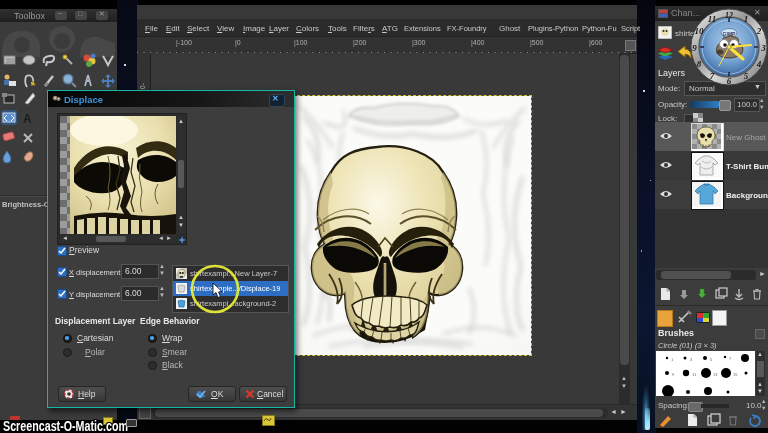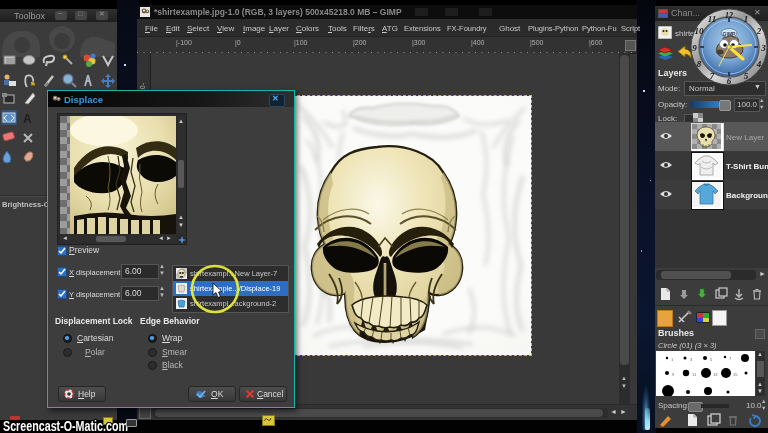--- a/index.html
+++ b/index.html
@@ -105,33 +105,20 @@
       <path d="M24,119 Q27,112 31,113 Q34,114 32,119 Q30,123 26,122 Z" fill="#e0a890" stroke="#a87858"></path>
     </g>
   </svg>
   <div class="abs" style="left:0;top:186px;width:115px;height:1px;background:#2c2c2c;"></div>
   <div class="abs" style="left:0;top:187px;width:117px;height:1px;background:#4a4a4a;"></div>
   <span class="txt" style="left:2px;top:191px;font-size:7.5px;font-weight:bold;color:#c0c0c0;">Brightness-Co</span>
 </div>
 
 <div class="win" id="mainwin" style="left:137px;top:5px;width:500px;height:415px;background:#383838;">
 
-  <div class="tbar" style="height:14px;background:#0d0d0d;">
-    <svg class="abs" style="left:3px;top:2px;" width="10" height="10" viewBox="0 0 10 10">
-      <rect width="10" height="10" fill="#e8e8e8"></rect>
-          <circle cx="4" cy="4" r="2.4" fill="#6a5a3a"></circle>
-          <circle cx="7.4" cy="4.4" r="1.8" fill="#6a5a3a"></circle>
-          <circle cx="4" cy="3.6" r="1" fill="#fff"></circle>
-          <circle cx="7.4" cy="4" r="0.8" fill="#fff"></circle>
-    </svg>
-    <span class="txt" style="left:17px;top:2px;font-size:8.5px;font-weight:bold;color:#8a8a8a;">*shirtexample.jpg-1.0 (RGB, 3 layers) 500x45218.0 MB – GIMP</span>
-    <span class="abs" style="left:278px;top:3px;width:13px;height:8px;background:#1e1e1e;"></span>
-    <span class="abs" style="left:308px;top:3px;width:13px;height:8px;background:#1e1e1e;"></span>
-    <span class="abs" style="left:342px;top:3px;width:13px;height:8px;background:#1e1e1e;"></span>
-  </div>
 
   <div class="abs" style="left:0;top:14px;width:500px;height:17px;background:#2b2b2b;border-bottom:1px solid #222;">
     <span class="txt" style="left:8px;top:5px;font-size:8px;color:#c9c9c9;"><u>F</u>ile</span>
     <span class="txt" style="left:29px;top:5px;font-size:8px;color:#c9c9c9;"><u>E</u>dit</span>
     <span class="txt" style="left:50px;top:5px;font-size:8px;color:#c9c9c9;"><u>S</u>elect</span>
     <span class="txt" style="left:80px;top:5px;font-size:8px;color:#c9c9c9;"><u>V</u>iew</span>
     <span class="txt" style="left:106px;top:5px;font-size:8px;color:#c9c9c9;"><u>I</u>mage</span>
     <span class="txt" style="left:132px;top:5px;font-size:8px;color:#c9c9c9;"><u>L</u>ayer</span>
     <span class="txt" style="left:159px;top:5px;font-size:8px;color:#c9c9c9;"><u>C</u>olors</span>
     <span class="txt" style="left:191px;top:5px;font-size:8px;color:#c9c9c9;"><u>T</u>ools</span>
@@ -473,21 +460,21 @@
     </div>
   </div>
 
   <svg class="abs" style="left:141px;top:172px;" width="52" height="52">
     <circle cx="26" cy="26" r="23" fill="none" stroke="#e6ea3a" stroke-width="2.6" opacity=".95"></circle>
   </svg>
   <svg class="abs" style="left:164px;top:192px;" width="12" height="16" viewBox="0 0 12 16">
     <path d="M1,0 L1,12 L4,9.5 L6,14.5 L8.5,13.5 L6.5,9 L10,8.5 Z" fill="#fff" stroke="#000" stroke-width=".8"></path>
   </svg>
 
-  <span class="txt" style="left:7px;top:225px;font-size:8.5px;font-weight:bold;color:#e8e8e8;">Displacement Lock</span>
+  <span class="txt" style="left:7px;top:225px;font-size:8.5px;font-weight:bold;color:#e8e8e8;">Displacement Layer</span>
   <span class="txt" style="left:92px;top:225px;font-size:8.5px;font-weight:bold;color:#e8e8e8;">Edge Behavior</span>
 
   <span class="abs" style="left:15px;top:243px;width:7px;height:7px;border-radius:50%;background:#1e1e1e;border:1px solid #0e0e0e;"></span>
   <span class="abs" style="left:17px;top:245px;width:3.5px;height:3.5px;border-radius:50%;background:#4a9fe8;"></span>
   <span class="txt" style="left:29px;top:242px;font-size:8.5px;color:#dcdcdc;"><u>C</u>artesian</span>
   <span class="abs" style="left:15px;top:257px;width:7px;height:7px;border-radius:50%;background:#2d2d2d;border:1px solid #1a1a1a;"></span>
   <span class="txt" style="left:29px;top:256px;font-size:8.5px;color:#b8b8b8;padding-left:8px;"><u>P</u>olar</span>
   <span class="abs" style="left:100px;top:243px;width:7px;height:7px;border-radius:50%;background:#1e1e1e;border:1px solid #0e0e0e;"></span>
   <span class="abs" style="left:102px;top:245px;width:3.5px;height:3.5px;border-radius:50%;background:#4a9fe8;"></span>
   <span class="txt" style="left:114px;top:242px;font-size:8.5px;color:#dcdcdc;"><u>W</u>rap</span>
@@ -540,21 +527,21 @@
 
   <svg class="abs" style="left:2px;top:39px" width="17" height="16" viewBox="0 0 17 16">
     <path d="M1,12 L8,9 L16,12 L8,15 Z" fill="#2a66b8"></path>
     <path d="M1,8.5 L8,5.5 L16,8.5 L8,11.5 Z" fill="#3fae49"></path>
     <path d="M1,5 L8,2 L16,5 L8,8 Z" fill="#d92f27"></path>
     <path d="M1,5 L8,2 L16,5 L8,8 Z" fill="none" stroke="#7a1a14" stroke-width=".8"></path>
   </svg>
   <svg class="abs" style="left:21px;top:39px" width="18" height="16" viewBox="0 0 18 16">
     <path d="M15,13 Q16,5 9,4 L9,1 L2,6.5 L9,12 L9,9 Q13,9 15,13 Z" fill="#f0c030" stroke="#8a6a10" stroke-width="1"></path>
   </svg>
-  <span class="txt" style="left:3px;top:62px;font-size:9px;font-weight:bold;color:#e8e8e8;">Layers</span>
+  <span class="txt" style="left:3px;top:62px;font-size:9px;font-weight:normal;color:#e8e8e8;">Layers</span>
 
   <span class="txt" style="left:3px;top:78px;font-size:8px;color:#c8c8c8;">Mode:</span>
   <span class="abs" style="left:29px;top:75px;width:80px;height:13px;background:#2e2e2e;border:1px solid #555;"></span>
   <span class="txt" style="left:34px;top:78px;font-size:8px;color:#c8c8c8;">Normal</span>
   <span class="txt" style="left:99px;top:77px;font-size:7px;color:#ccc;">▼</span>
 
   <span class="txt" style="left:3px;top:94px;font-size:8px;color:#c8c8c8;">Opacity:</span>
   <span class="abs" style="left:35px;top:95px;width:29px;height:7px;background:linear-gradient(90deg,#173a5e,#2e7fc8);border-radius:2px;"></span>
   <span class="abs" style="left:64px;top:94px;width:10px;height:9px;background:#777;border:1px solid #999;border-radius:2px;"></span>
   <span class="abs" style="left:79px;top:92px;width:24px;height:12px;background:#2e2e2e;border:1px solid #555;"></span>
@@ -601,21 +588,21 @@
           <path d="M8,10 Q11,8 13,11 Q13,14 10,14 Q8,13 8,10 Z" fill="#15130a"></path>
           <path d="M20,10 Q17,8 15,11 Q15,14 18,14 Q20,13 20,10 Z" fill="#15130a"></path>
           <path d="M13,15 L15,15 L14,18 Z" fill="#15130a"></path>
           <g stroke="#3a3318" stroke-width=".6">
                 <path d="M11,20 L11,23"></path>
                 <path d="M14,21 L14,23"></path>
                 <path d="M17,20 L17,23"></path>
               </g>
         </svg>
       </div>
-      <span class="txt" style="left:71px;top:11px;font-size:8px;color:#a8a8a8;">New Layer</span>
+      <span class="txt" style="left:71px;top:11px;font-size:8px;color:#a8a8a8;">New Ghost</span>
     </div>
 
     <div class="abs" style="left:0;top:29px;width:113px;height:29px;background:#383838;">
       <svg class="abs" style="left:5px;top:10px" width="12" height="8" viewBox="0 0 12 8">
             <path d="M0,4 Q6,-2 12,4 Q6,10 0,4 Z" fill="#ddd"></path>
             <circle cx="6" cy="4" r="2" fill="#333"></circle>
           </svg>
       <div class="abs" style="left:36px;top:1px;width:31px;height:27px;background:#fff;border:1px solid #111;">
         <svg width="29" height="25" style="position:absolute;left:0;top:0">
           <rect width="29" height="25" fill="#fafafa"></rect>

